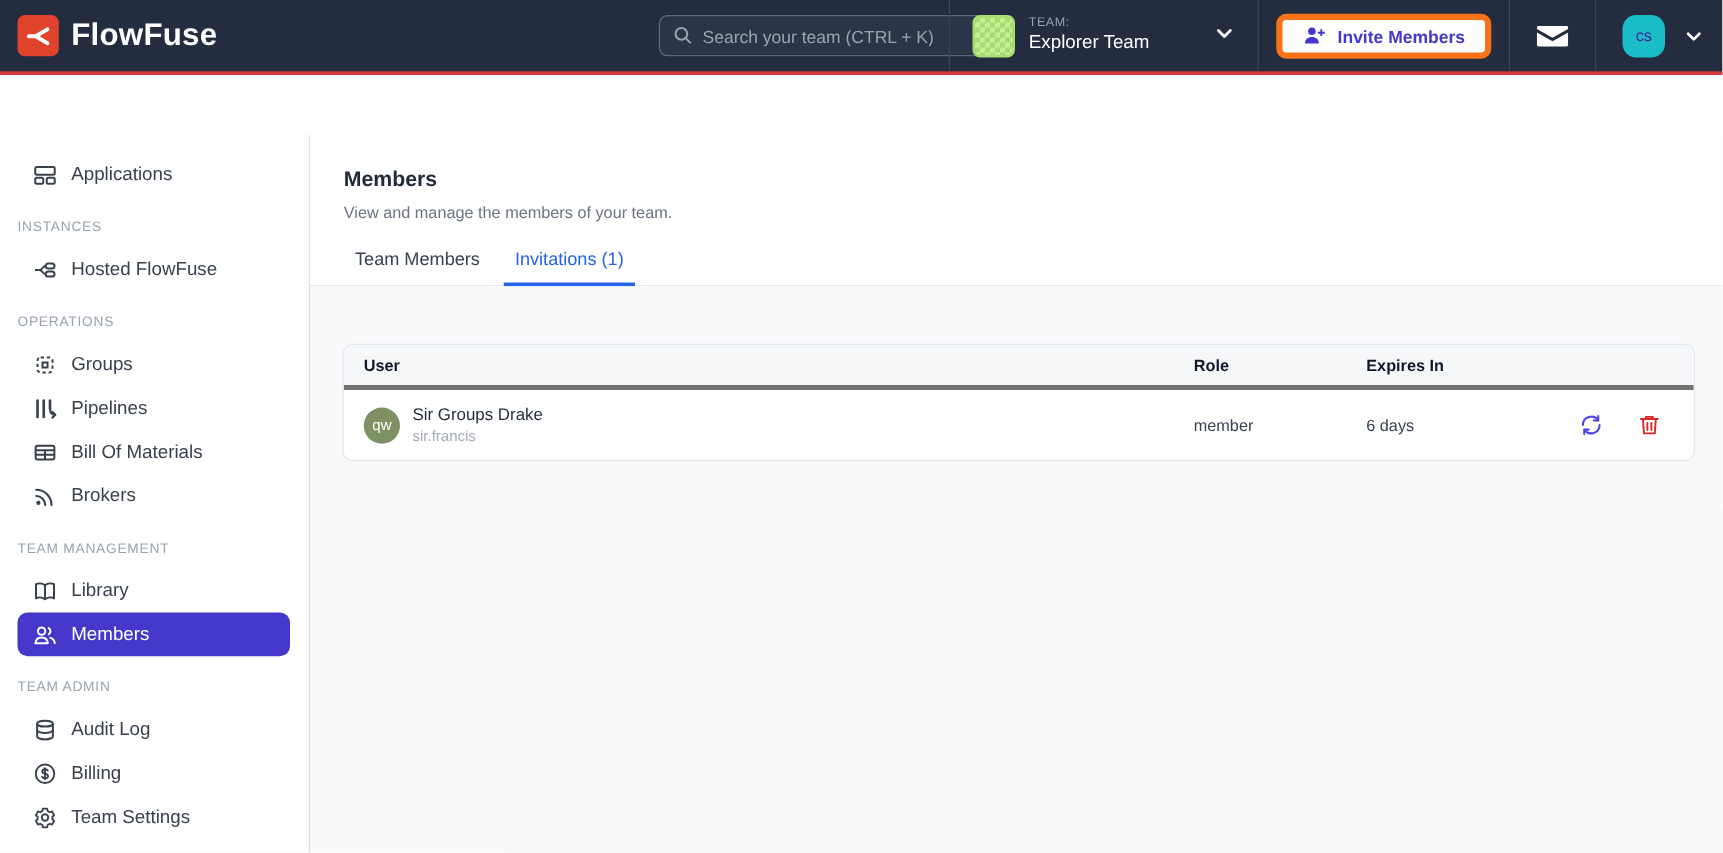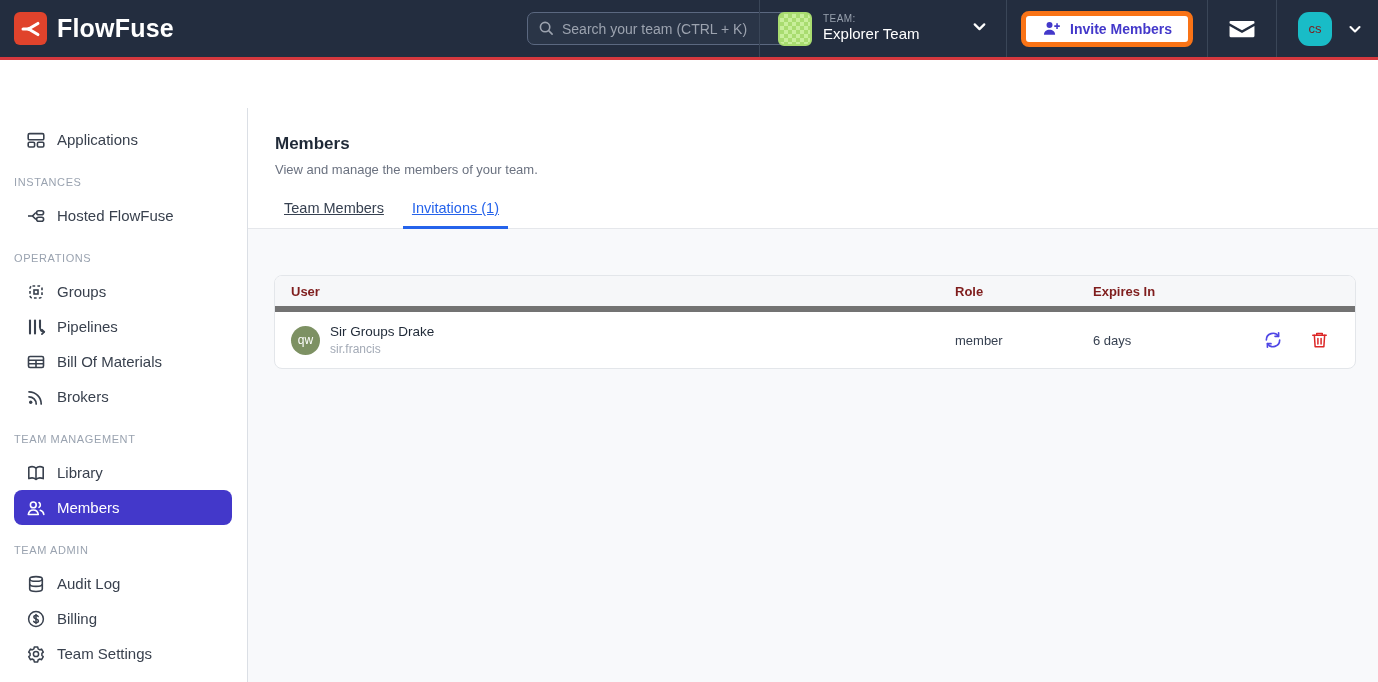--- a/index.html
+++ b/index.html
@@ -50,21 +50,21 @@
   .invite-btn {
     margin: 0 14px; height: 36px; padding: 0 16px; background: #fff;
     border: 5px solid #f97316; border-radius: 8px; display: flex; align-items: center; gap: 9px;
     color: #4338ca; font-size: 14px; font-weight: bold; cursor: pointer;
     font-family: "Liberation Sans", sans-serif;
   }
   .mail-btn { padding: 0 21px; height: 57px; display: flex; align-items: center; background: none; border: none; cursor: pointer; }
   .profile { display: flex; align-items: center; gap: 15px; padding: 0 15px 0 21px; height: 57px; }
   .profile-avatar {
     width: 34px; height: 34px; border-radius: 11px; background: #19bcc7;
-    color: #7f1d1d; font-size: 13px; display: flex; align-items: center; justify-content: center;
+    color: #4c1d95; font-size: 13px; display: flex; align-items: center; justify-content: center;
     cursor: pointer; flex: none;
   }
   .chev-btn { background: none; border: none; cursor: pointer; display: flex; align-items: center; }
 
   
   .body-row { flex: 1; display: flex; min-height: 0; }
 
   .sidebar { width: 248px; flex: none; background: #fff; border-right: 1px solid #dbdfe5; padding-top: 14px; overflow: hidden; }
   .side-item {
     height: 35px; display: flex; align-items: center; gap: 11px;
@@ -82,28 +82,28 @@
   }
 
   .main { flex: 1; min-width: 0; display: flex; flex-direction: column; background: #fff; }
   .page-head { padding: 26px 0 0 27px; }
   .page-title { font-size: 17px; font-weight: bold; color: #1f2937; }
   .page-subtitle { margin-top: 8px; font-size: 13px; color: #6b7280; }
 
   .tabs { display: flex; gap: 10px; padding: 14px 0 0 27px; border-bottom: 1px solid #e5e7eb; }
   .tab {
     padding: 9px 9px 10px; margin-bottom: -1px; font-size: 14.5px; color: #374151;
-    border-bottom: 3px solid transparent; cursor: pointer; text-decoration: underline;
+    border-bottom: 3px solid transparent; cursor: pointer;
   }
   .tab.active { color: #2563eb; border-bottom-color: #2563eb; }
 
   .content-area { flex: 1; background: #f8f9fb; padding: 46px 22px 0 26px; }
   .card { background: #fff; border: 1px solid #e3e6ea; border-radius: 8px; overflow: hidden; }
   .trow { display: grid; grid-template-columns: 1fr 138px 160px 118px; align-items: center; }
-  .thead { height: 36px; background: #f6f7f9; border-bottom: 6px solid #737373; font-size: 13px; font-weight: bold; color: #7f1d1d; }
+  .thead { height: 36px; background: #f6f7f9; border-bottom: 4px solid #737373; font-size: 13px; font-weight: bold; color: #0f172a; }
   .thead > div { padding-left: 16px; }
   .drow { height: 56px; font-size: 13px; color: #374151; }
   .cell { padding-left: 16px; }
   .cell-user { display: flex; align-items: center; gap: 10px; padding-left: 16px; }
   .row-avatar {
     width: 29px; height: 29px; border-radius: 50%; background: #7d9163; color: #fff;
     font-size: 12px; display: flex; align-items: center; justify-content: center; flex: none;
   }
   .uinfo { display: flex; flex-direction: column; line-height: 1.35; }
   .uname { color: #1f2937; font-size: 13.5px; }

